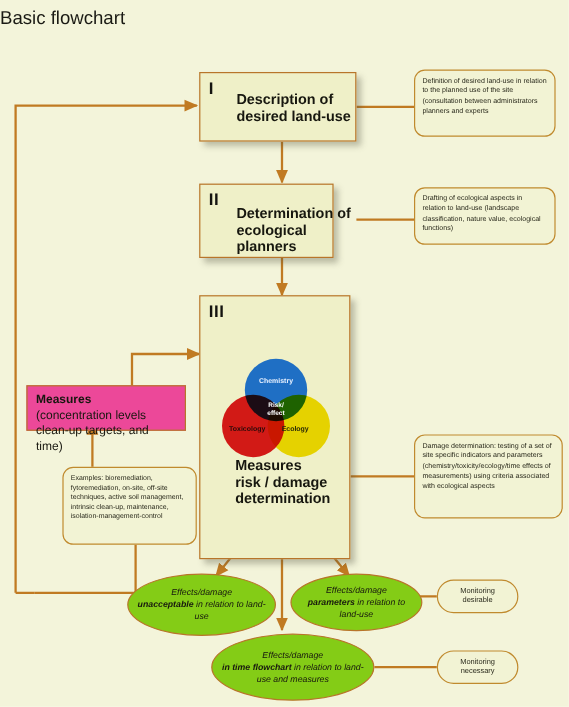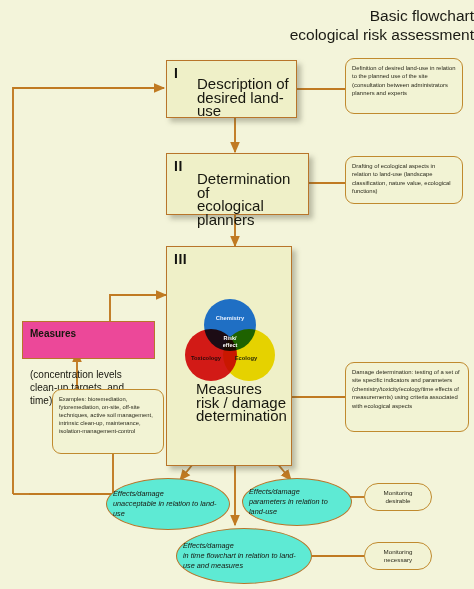--- a/index.html
+++ b/index.html
@@ -7,70 +7,70 @@
     width:474px;height:589px;
     background:#f3f4da;
     font-family:"Liberation Sans", sans-serif;
     overflow:hidden;
     position:relative;
   }
   #stage{position:absolute;left:0;top:0;width:474px;height:589px;}
   svg.lines{position:absolute;left:0;top:0;width:474px;height:589px;pointer-events:none;}
 
   .title{
-    position:absolute;left:0;top:6px;width:474px;text-align:right;
+    position:absolute;left:0;top:6px;width:474px;text-align:left;
     font-size:15.5px;color:#1a1a14;line-height:19px;font-weight:400;
   }
 
   
   .pbox{
     position:absolute;
     background:#eff0c8;
     border:1.6px solid #b8752a;
     box-sizing:border-box;
     box-shadow:4px 4px 5px rgba(80,80,60,.35);
   }
   .pbox .rn{
     position:absolute;left:7px;top:4px;
     font-weight:bold;font-size:14px;color:#141410;letter-spacing:.5px;
   }
   .pbox .ptxt{
     position:absolute;
-    font-size:15px;color:#17170f;line-height:13.5px;
+    font-size:12px;color:#17170f;line-height:13.5px;font-weight:bold;
   }
 
   
   .mbox{
     position:absolute;background:#ec4899;
     border:1.4px solid #b8752a;box-sizing:border-box;
     padding:5px 7px;
   }
   .mbox .mt{font-size:10px;font-weight:bold;color:#17170f;line-height:13px;}
-  .mbox .mb{font-size:10px;color:#17170f;line-height:13px;margin-top:28px;}
+  .mbox .mb{font-size:10px;color:#17170f;line-height:13px;}
 
   
   .note{
     position:absolute;background:#f2f3d4;
     border:1.5px solid #c08a2e;border-radius:9px;box-sizing:border-box;
     padding:5px 6px;
     font-size:5.9px;line-height:8.4px;color:#2a2a1c;
   }
   .note.tiny{font-size:5.8px;line-height:8.1px;}
 
   
   .ell{
-    position:absolute;background:#5eead4;
+    position:absolute;background:#84cc16;
     border:1.6px solid #b8752a;border-radius:50%;
     box-sizing:border-box;
-    display:flex;align-items:center;justify-content:center;text-align:left;
+    display:flex;align-items:center;justify-content:center;text-align:center;
   }
   .ell .et{
     font-size:7.3px;line-height:10px;font-style:italic;color:#17170f;padding:0 6px;
   }
-  .ell .et b{font-weight:normal;font-style:italic;}
+  .ell .et b{font-weight:bold;font-style:italic;}
 
   
   .pill{
     position:absolute;background:#f2f3d4;
     border:1.4px solid #c08a2e;border-radius:14px;box-sizing:border-box;
     display:flex;align-items:center;justify-content:center;text-align:center;
   }
   .pill .pt{font-size:6.2px;line-height:8.4px;color:#2a2a1c;}
 
   
@@ -123,34 +123,33 @@
       <path d="M340,497 L364,497"></path>
 
       <path d="M29,494 L13,494"></path>
       <path d="M137,494 L29,494"></path>
       <path d="M137,494 L137,504"></path>
     </g>
   </svg>
 
   <div class="title">
     <div>Basic flowchart</div>
-    <div>ecological risk assessment</div>
   </div>
 
   <div class="pbox" style="left:166px;top:60px;width:131px;height:58px;">
     <div class="rn">I</div>
     <div class="ptxt" style="left:30px;top:16px;width:98px;white-space:pre-line;">Description of
 desired land-use</div>
   </div>
 
   <div class="note" style="left:345px;top:58px;width:118px;height:56px;">
     <span>Definition of desired land-use in relation to the planned use of the site (consultation between administrators planners and experts</span>
   </div>
 
-  <div class="pbox" style="left:166px;top:153px;width:143px;height:62px;">
+  <div class="pbox" style="left:166px;top:153px;width:112px;height:62px;">
     <div class="rn">II</div>
     <div class="ptxt" style="left:30px;top:18px;width:98px;white-space:pre-line;">Determination of
 ecological planners</div>
   </div>
 
   <div class="note" style="left:345px;top:156px;width:118px;height:48px;">
     <span>Drafting of ecological aspects in relation to land-use (landscape classification, nature value, ecological functions)</span>
   </div>
 
   <div class="pbox" style="left:166px;top:246px;width:126px;height:220px;">

